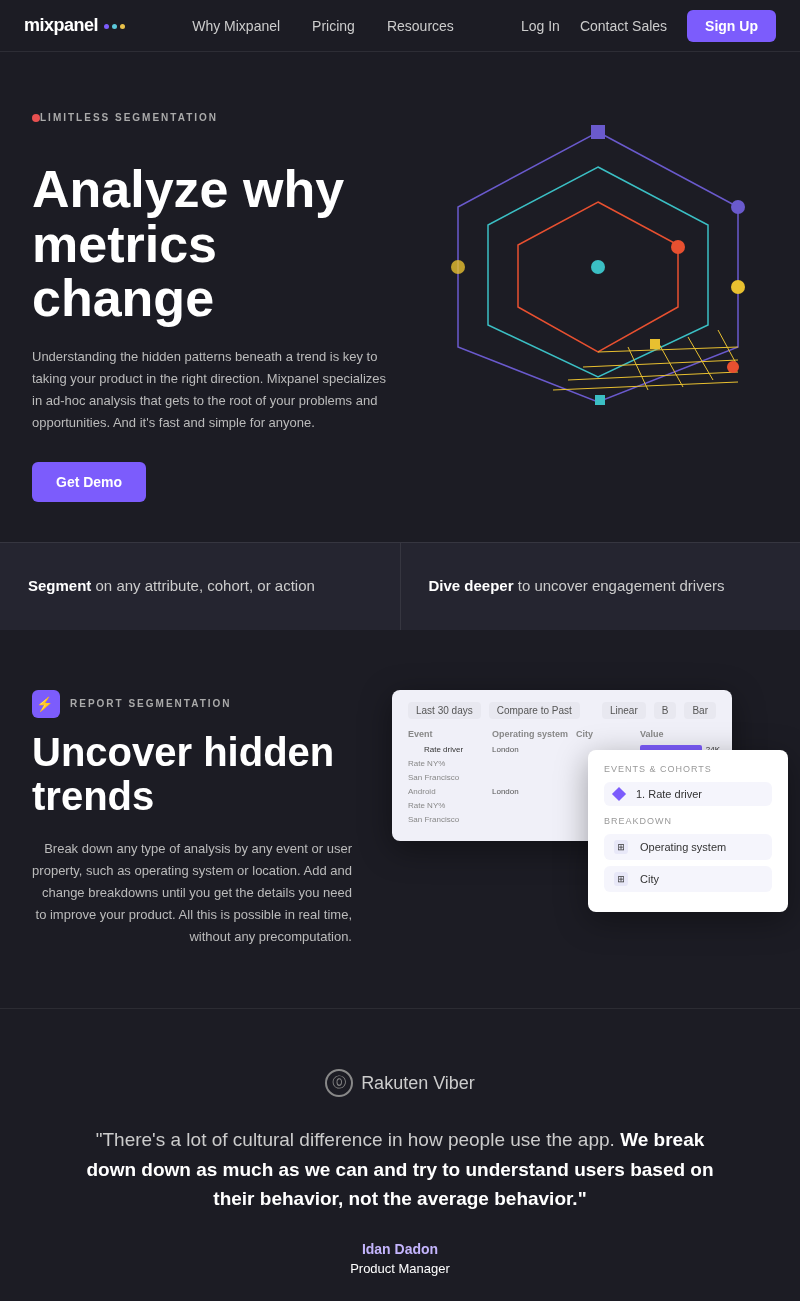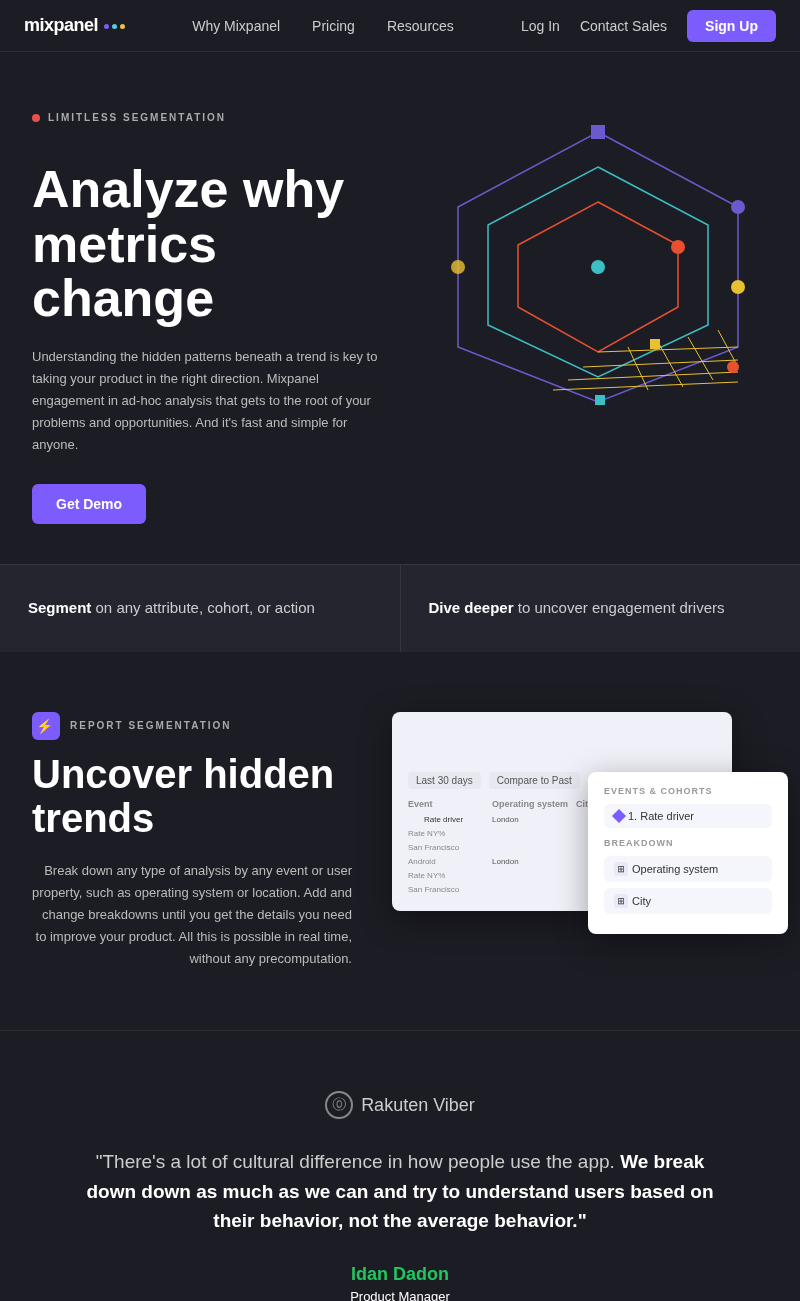--- a/index.html
+++ b/index.html
@@ -95,21 +95,20 @@
     }
     .section-tag {
       font-size: 10px;
       font-weight: 700;
       letter-spacing: 2px;
       color: #aaa;
       text-transform: uppercase;
       margin-bottom: 12px;
       display: flex;
       align-items: center;
-      gap: 8px;
     }
     .tag-dot {
       width: 8px; height: 8px; border-radius: 50%; background: #e85050; display: inline-block;
     }
     .hero-title {
       font-size: 52px;
       font-weight: 800;
       line-height: 1.05;
       color: #fff;
       margin-bottom: 20px;
@@ -238,21 +237,20 @@
       gap: 8px;
       margin-bottom: 10px;
       align-items: center;
     }
     .dash-toolbar-btn {
       background: #e8e8f0;
       border-radius: 4px;
       padding: 3px 8px;
       font-size: 10px;
       color: #555;
-      margin-top: 48px;
     }
     .dash-table-header {
       display: grid;
       grid-template-columns: 80px 80px 60px 80px;
       gap: 4px;
       margin-bottom: 6px;
     }
     .dash-th {
       font-size: 9px;
       color: #888;
@@ -278,38 +276,38 @@
       background: #fff;
       border-radius: 8px;
       padding: 14px 16px;
       width: 200px;
       position: absolute;
       top: 60px; right: -20px;
       box-shadow: 0 8px 32px rgba(0,0,0,0.35);
     }
     .dash-panel-section {
       font-size: 9px;
-      font-weight: 700;
+      font-weight: 400;
       color: #999;
       letter-spacing: 1px;
       text-transform: uppercase;
       margin-bottom: 8px;
       margin-top: 10px;
     }
     .dash-panel-section:first-child { margin-top: 0; }
     .dash-panel-item {
       background: #f5f5fc;
       border-radius: 6px;
       padding: 6px 10px;
       font-size: 11px;
       color: #333;
       margin-bottom: 6px;
       display: flex;
       align-items: center;
-      gap: 4px;
+      gap: 12px;
     }
     .dash-panel-diamond {
       width: 10px; height: 10px; background: #7c5cfc;
       transform: rotate(45deg); flex-shrink: 0;
     }
     .dash-panel-icon {
       width: 14px; height: 14px; background: #e8e8f8; border-radius: 3px;
       display: flex; align-items: center; justify-content: center;
       font-size: 9px; flex-shrink: 0;
     }
@@ -343,22 +341,22 @@
       line-height: 1.55;
       color: #ccc;
       max-width: 640px;
       margin: 0 auto 28px;
     }
     .testimonial-quote strong {
       color: #fff;
       font-weight: 700;
     }
     .testimonial-author {
-      font-size: 18px;
-      color: #22c55e;
+      font-size: 14px;
+      color: #c4b5fd;
       font-weight: 700;
       margin-bottom: 4px;
     }
     .testimonial-role {
       font-size: 13px;
       color: #ffffff;
     }
   </style>
 </head>
 <body>
@@ -384,21 +382,21 @@
   </div>
 </nav>
 
 <section class="hero">
   <div class="hero-left">
     <div class="section-tag">
       <span class="tag-dot"></span>
       <span>LIMITLESS SEGMENTATION</span>
     </div>
     <h1 class="hero-title">Analyze why metrics change</h1>
-    <p class="hero-desc">Understanding the hidden patterns beneath a trend is key to taking your product in the right direction. Mixpanel engagement in ad-hoc analysis that gets to the root of your problems and opportunities. And it's fast and simple for anyone.</p>
+    <p class="hero-desc">Understanding the hidden patterns beneath a trend is key to taking your product in the right direction. Mixpanel specializes in ad-hoc analysis that gets to the root of your problems and opportunities. And it's fast and simple for anyone.</p>
     <button class="btn-demo">Get Demo</button>
   </div>
   <div class="hero-graphic">
     <svg viewBox="0 0 340 310" xmlns="http://www.w3.org/2000/svg">
 
       <polygon points="170,20 310,95 310,235 170,290 30,235 30,95" fill="none" stroke="#6a5acd" stroke-width="1.5"></polygon>
 
       <polygon points="170,55 280,113 280,213 170,265 60,213 60,113" fill="none" stroke="#3bbfc4" stroke-width="1.5"></polygon>
 
       <polygon points="170,90 250,133 250,195 170,240 90,195 90,133" fill="none" stroke="#e85030" stroke-width="1.5"></polygon>

